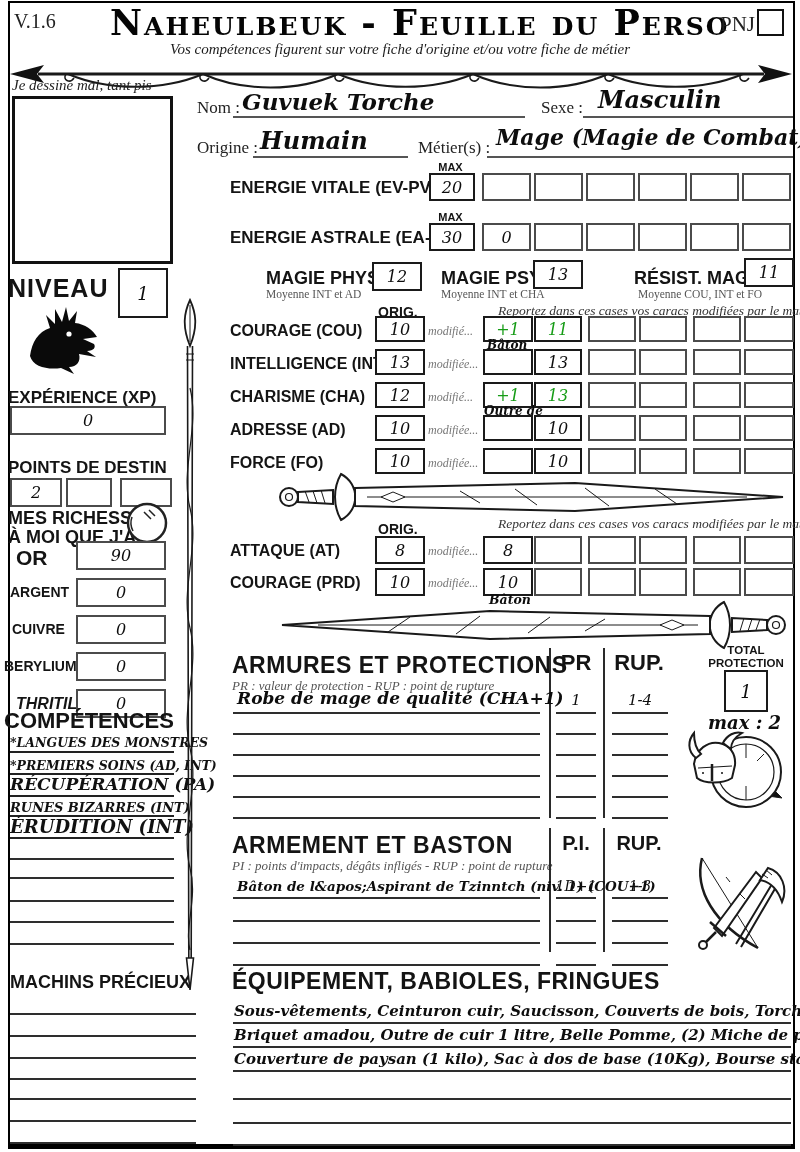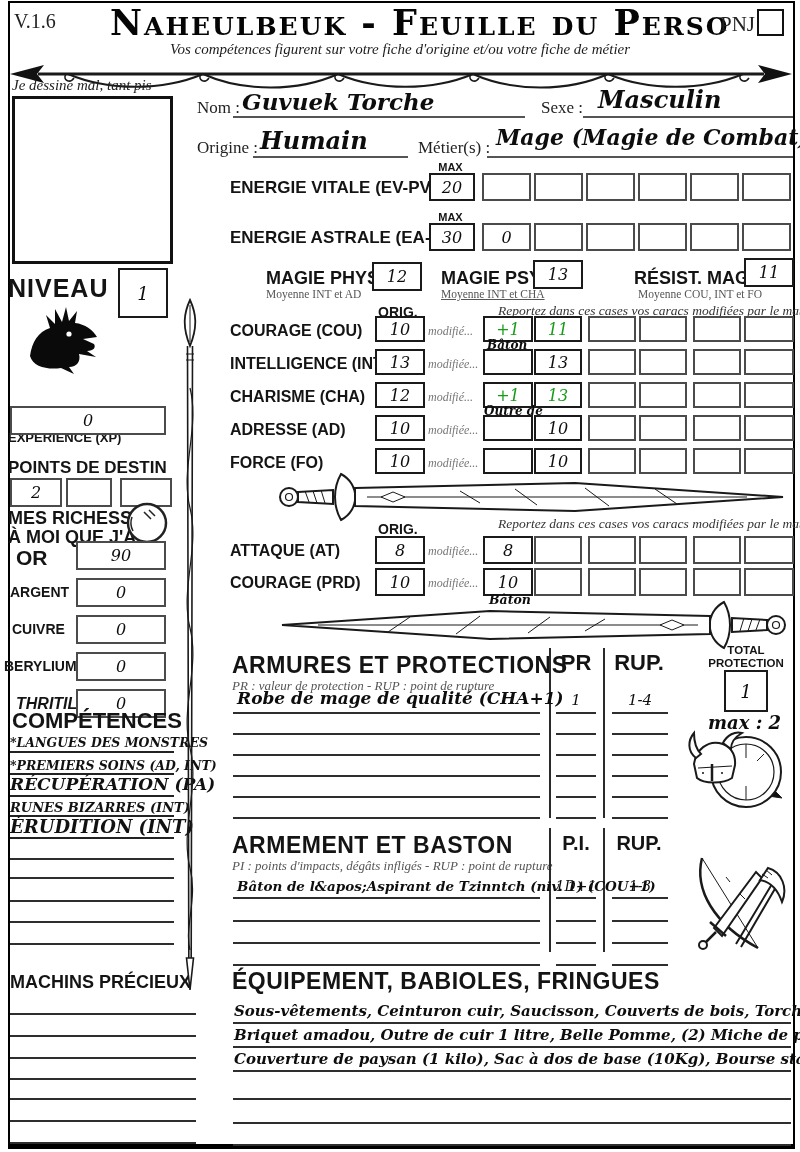--- a/index.html
+++ b/index.html
@@ -60,21 +60,21 @@
   <div class="lbl" style="left:8px;top:274px;font-size:25px;letter-spacing:1px;">NIVEAU</div>
   <div class="box dk" style="left:118px;top:268px;width:46px;height:46px;font-size:18px;">1</div>
 
   <svg class="abs" style="left:22px;top:298px;" width="80" height="80" viewBox="0 0 80 80">
     <path fill="#0a0a0a" d="M8,58 C10,44 16,34 28,30 L24,17 L33,26 L33,11 L40,24 L44,9 L47,23 L55,13 L53,25
       C63,26 71,32 75,39 L61,41 L72,46 C74,49 72,53 65,53 L74,59 L57,56
       C59,63 55,69 47,69 L52,76 L39,70 C26,72 11,69 8,58 Z"></path>
     <circle cx="47" cy="36" r="2.6" fill="#fff"></circle>
   </svg>
 
-  <div class="lbl" style="left:8px;top:388px;font-size:13px;margin-top:42px;">EXPÉRIENCE (XP)</div>
+  <div class="lbl" style="left:8px;top:388px;font-size:17px;">EXPÉRIENCE (XP)</div>
   <div class="box" style="left:10px;top:406px;width:152px;height:25px;">0</div>
 
   <div class="lbl" style="left:8px;top:458px;font-size:17px;">POINTS DE DESTIN</div>
   <div class="box" style="left:10px;top:478px;width:48px;height:25px;">2</div>
   <div class="box" style="left:66px;top:478px;width:42px;height:25px;"></div>
   <div class="box" style="left:120px;top:478px;width:48px;height:25px;"></div>
 
   <div class="lbl" style="left:8px;top:508px;font-size:18px;">MES RICHESSES</div>
   <div class="lbl" style="left:8px;top:527px;font-size:18px;">À MOI QUE J'AI</div>
   <svg class="abs" style="left:124px;top:500px;" width="46" height="46" viewBox="0 0 46 46">
@@ -87,21 +87,21 @@
   <div class="box" style="left:76px;top:541px;width:86px;height:25px;">90</div>
   <div class="lbl" style="left:10px;top:584px;font-size:14px;">ARGENT</div>
   <div class="box" style="left:76px;top:578px;width:86px;height:25px;">0</div>
   <div class="lbl" style="left:12px;top:621px;font-size:14px;">CUIVRE</div>
   <div class="box" style="left:76px;top:615px;width:86px;height:25px;">0</div>
   <div class="lbl" style="left:4px;top:658px;font-size:14px;">BERYLIUM</div>
   <div class="box" style="left:76px;top:652px;width:86px;height:25px;">0</div>
   <div class="lbl" style="left:16px;top:695px;font-size:16px;font-style:italic;">THRITIL</div>
   <div class="box" style="left:76px;top:689px;width:86px;height:25px;">0</div>
 
-  <div class="lbl" style="left:12px;top:708px;font-size:22px;">COMPÉTENCES</div>
+  <div class="lbl" style="left:4px;top:708px;font-size:22px;">COMPÉTENCES</div>
   <div class="skill" style="top:735px;height:16px;font-size:12.5px;">*LANGUES DES MONSTRES</div>
   <div class="skill" style="top:758px;height:15px;font-size:12.5px;">*PREMIERS SOINS (AD, INT)</div>
   <div class="skill" style="top:774px;height:21px;font-size:17px;">RÉCUPÉRATION (PA)</div>
   <div class="skill" style="top:800px;height:15px;font-size:13px;">RUNES BIZARRES (INT)</div>
   <div class="skill" style="top:816px;height:21px;font-size:18px;">ÉRUDITION (INT)</div>
   <div class="uline" style="left:10px;width:164px;top:858px;"></div>
   <div class="uline" style="left:10px;width:164px;top:877px;"></div>
   <div class="uline" style="left:10px;width:164px;top:900px;"></div>
   <div class="uline" style="left:10px;width:164px;top:921px;"></div>
   <div class="uline" style="left:10px;width:164px;top:943px;"></div>
@@ -159,21 +159,21 @@
   <div class="box" style="left:638px;top:223px;width:45px;height:24px;"></div>
   <div class="box" style="left:690px;top:223px;width:45px;height:24px;"></div>
   <div class="box" style="left:742px;top:223px;width:45px;height:24px;"></div>
 
   <div class="lbl" style="left:266px;top:268px;font-size:18px;">MAGIE PHYS.</div>
   <div class="box dk" style="left:372px;top:262px;width:46px;height:25px;">12</div>
   <div class="serif" style="left:266px;top:288px;font-size:11.5px;color:#555;">Moyenne INT et AD</div>
 
   <div class="lbl" style="left:441px;top:268px;font-size:18px;">MAGIE PSY.</div>
   <div class="box dk" style="left:533px;top:260px;width:46px;height:25px;">13</div>
-  <div class="serif" style="left:441px;top:288px;font-size:11.5px;color:#555;text-decoration:underline;">Moyenne INT et CHA</div>
+  <div class="serif" style="left:441px;top:288px;font-size:11.5px;color:#555;">Moyenne INT et CHA</div>
 
   <div class="lbl" style="left:634px;top:268px;font-size:18px;">RÉSIST. MAGIE</div>
   <div class="box dk" style="left:744px;top:258px;width:46px;height:25px;">11</div>
   <div class="serif" style="left:638px;top:288px;font-size:11.5px;color:#555;">Moyenne COU, INT et FO</div>
 
   <div class="lbl" style="left:378px;top:304px;font-size:14px;">ORIG.</div>
   <div class="cap" style="left:498px;top:303px;font-size:13.5px;color:#333;">Reportez dans ces cases vos caracs modifiées par le matériel</div>
 
   <div class="lbl" style="left:230px;top:322px;font-size:16px;">COURAGE (COU)</div>
   <div class="box dk" style="left:375px;top:316px;width:46px;height:22px;">10</div>

